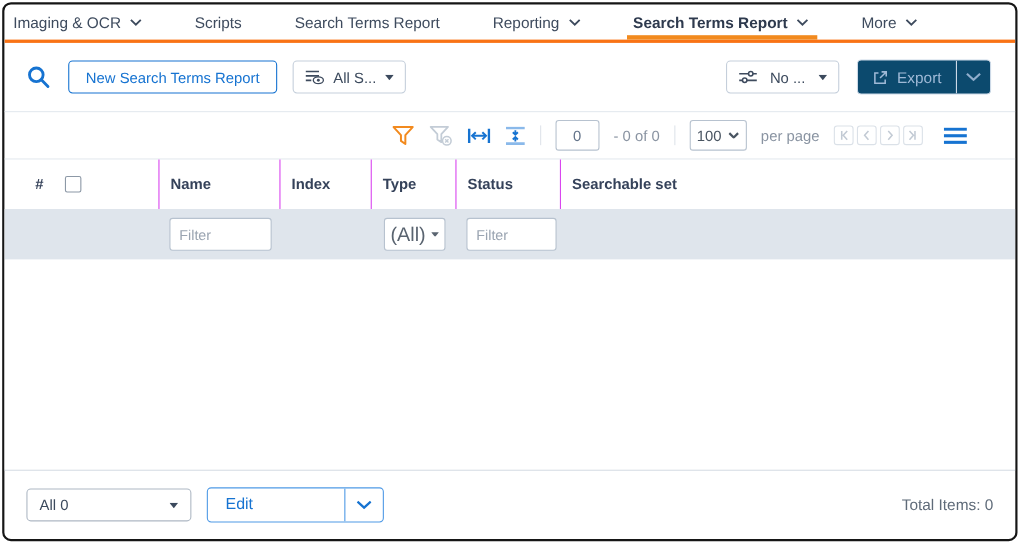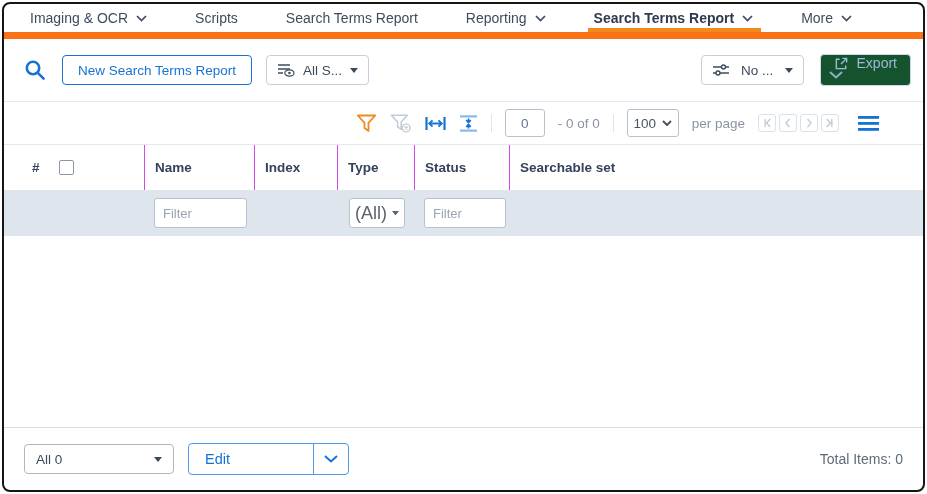--- a/index.html
+++ b/index.html
@@ -5,42 +5,42 @@
   html,body{margin:0;padding:0;background:#fff;}
   *{box-sizing:border-box;}
   .frame{
     width:923px;height:490px;margin:2px;
     border:2px solid #161616;border-radius:8px;overflow:hidden;
     background:#fff;display:flex;flex-direction:column;
     font-family:"Liberation Sans", sans-serif;color:#3e4b5e;
   }
   
   .nav{height:35px;flex:0 0 35px;display:flex;align-items:center;
-       padding-left:26px;gap:48px;border-bottom:7px solid #f97316;}
+       padding-left:8px;gap:48px;border-bottom:3px solid #f97316;}
   .nav-item{position:relative;display:flex;align-items:center;gap:8px;
             height:100%;font-size:14px;color:#3e4b5e;cursor:pointer;white-space:nowrap;}
   .nav-item.active{font-weight:bold;color:#2e3a4e;}
   .nav-item.active::after{content:"";position:absolute;left:-6px;right:-8px;bottom:0;
             height:4px;background:#f28a1e;}
   .nav-caret{width:11px;height:7px;}
   .nav-caret path{fill:none;stroke:#3e4b5e;stroke-width:1.7;}
   
   .toolbar{height:62px;flex:0 0 62px;display:flex;align-items:center;
-           padding:0 12px 0 20px;}
+           padding:0 22px 0 20px;}
   .search-btn{width:22px;height:22px;margin-right:16px;cursor:pointer;display:flex;align-items:center;}
   .btn{display:inline-flex;align-items:center;justify-content:center;background:#fff;
        height:30px;border-radius:4px;font-size:13.5px;cursor:pointer;white-space:nowrap;}
   .btn-primary-outline{border:1px solid #1673d1;color:#1673d1;padding:0 15px;margin-right:14px;}
   .btn-gray{border:1px solid #c5cfdb;color:#3c4a5d;padding:0 10px;gap:8px;}
   .caret{width:8px;height:5px;}
   .caret path{fill:#3c4a5d;}
   .tb-spacer{flex:1;}
   .filters-dd{margin-right:16px;width:103px;justify-content:space-between;}
   .export-split{display:flex;align-items:stretch;height:32px;border:1px solid #ccd9e7;
-                border-radius:4px;background:#14532d;overflow:hidden;flex-direction:column;}
+                border-radius:4px;background:#0c4a6e;overflow:hidden;}
   .export-main{display:flex;align-items:center;gap:8px;padding:0 13px;color:#9fb9d6;
                font-size:14px;cursor:default;}
   .export-div{width:1px;background:#ccd9e7;}
   .export-caretpart{width:30px;display:flex;align-items:center;justify-content:center;cursor:pointer;}
   
   .gridbar{height:44px;flex:0 0 44px;display:flex;align-items:center;justify-content:flex-end;
            gap:13px;padding-right:44px;border-top:1px solid #e4e9ef;border-bottom:1px solid #e4e9ef;}
   .icon-btn{display:flex;align-items:center;justify-content:center;cursor:pointer;background:none;border:none;padding:0;}
   .vdiv{width:1px;height:18px;background:#dfe4ea;}
   .page-input{width:40px;height:28px;border:1px solid #b7c2cf;border-radius:3px;

